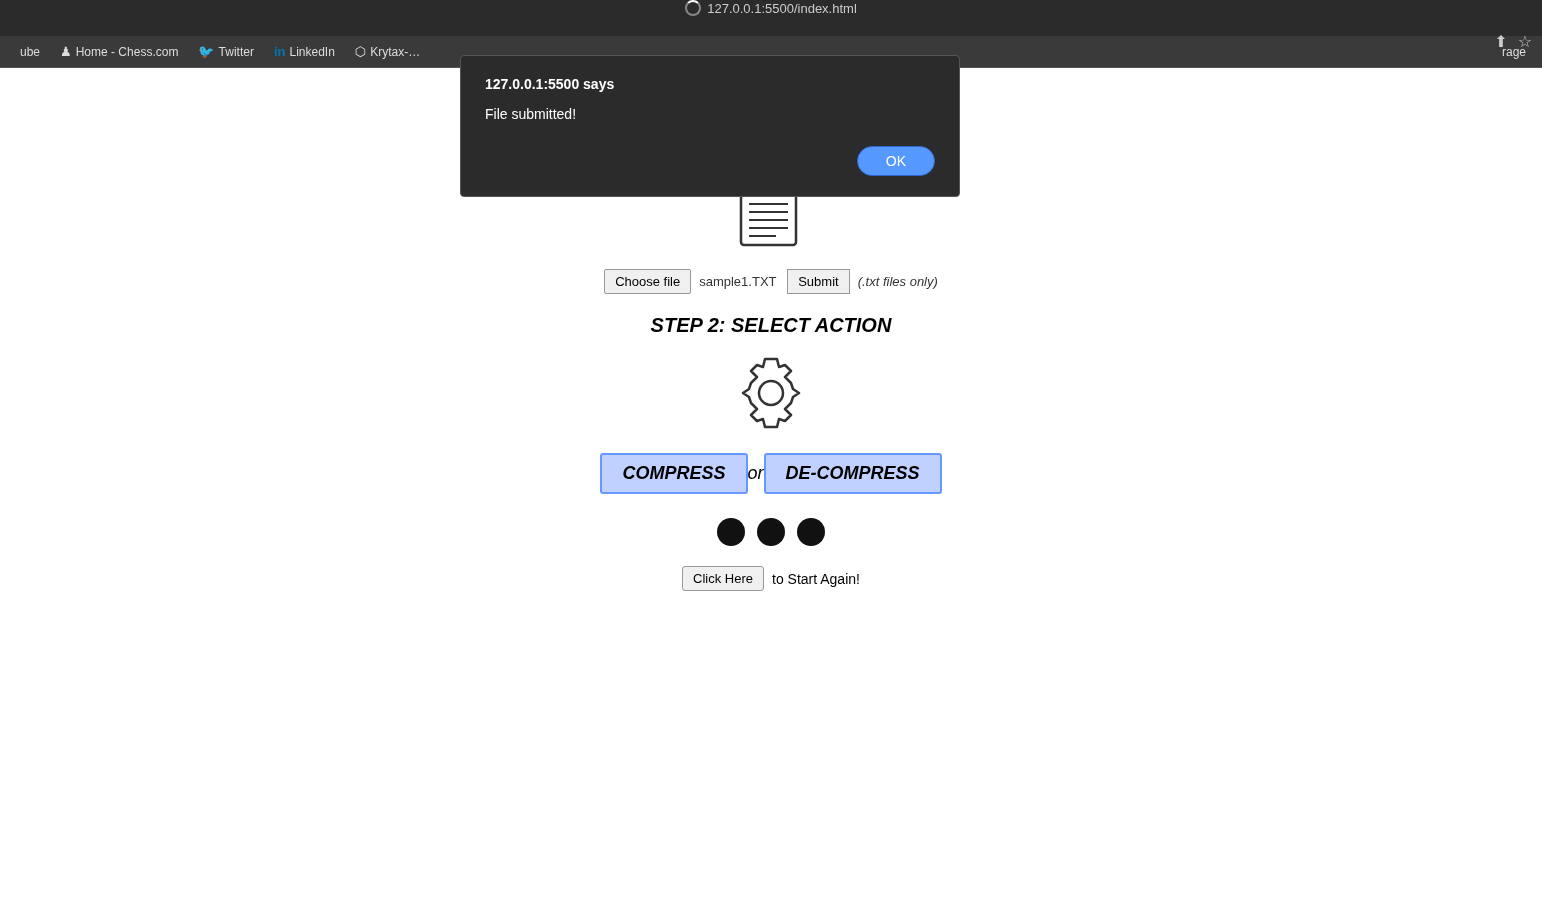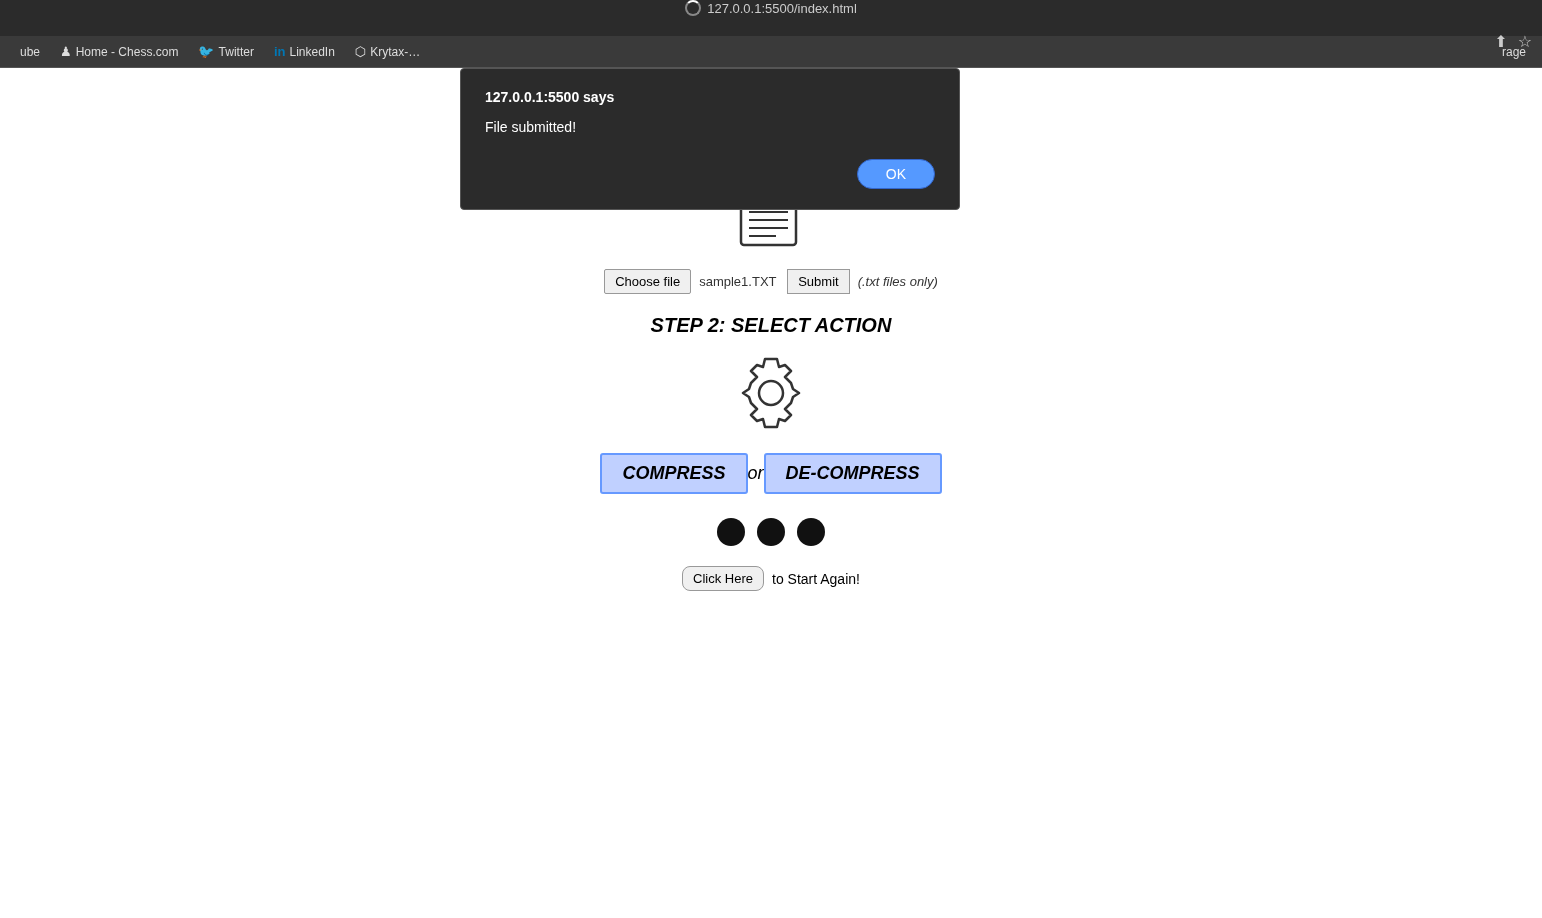--- a/index.html
+++ b/index.html
@@ -202,33 +202,33 @@
       gap: 8px;
       font-size: 14px;
     }
 
     .click-here-btn {
       padding: 4px 10px;
       border: 1px solid #999;
       background: #f0f0f0;
       cursor: pointer;
       font-size: 13px;
-      border-radius: 8px;
+      border-radius: 3px;
     }
 
     
     .dialog-overlay {
       position: fixed;
       top: 0; left: 0; right: 0; bottom: 0;
       z-index: 1000;
     }
 
     .dialog-box {
       position: absolute;
-      top: 68px;
+      top: 55px;
       left: 460px;
       width: 500px;
       background: #2b2b2b;
       border: 1px solid #555;
       border-radius: 4px;
       padding: 20px 24px 20px 24px;
       color: #fff;
     }
 
     .dialog-title {

